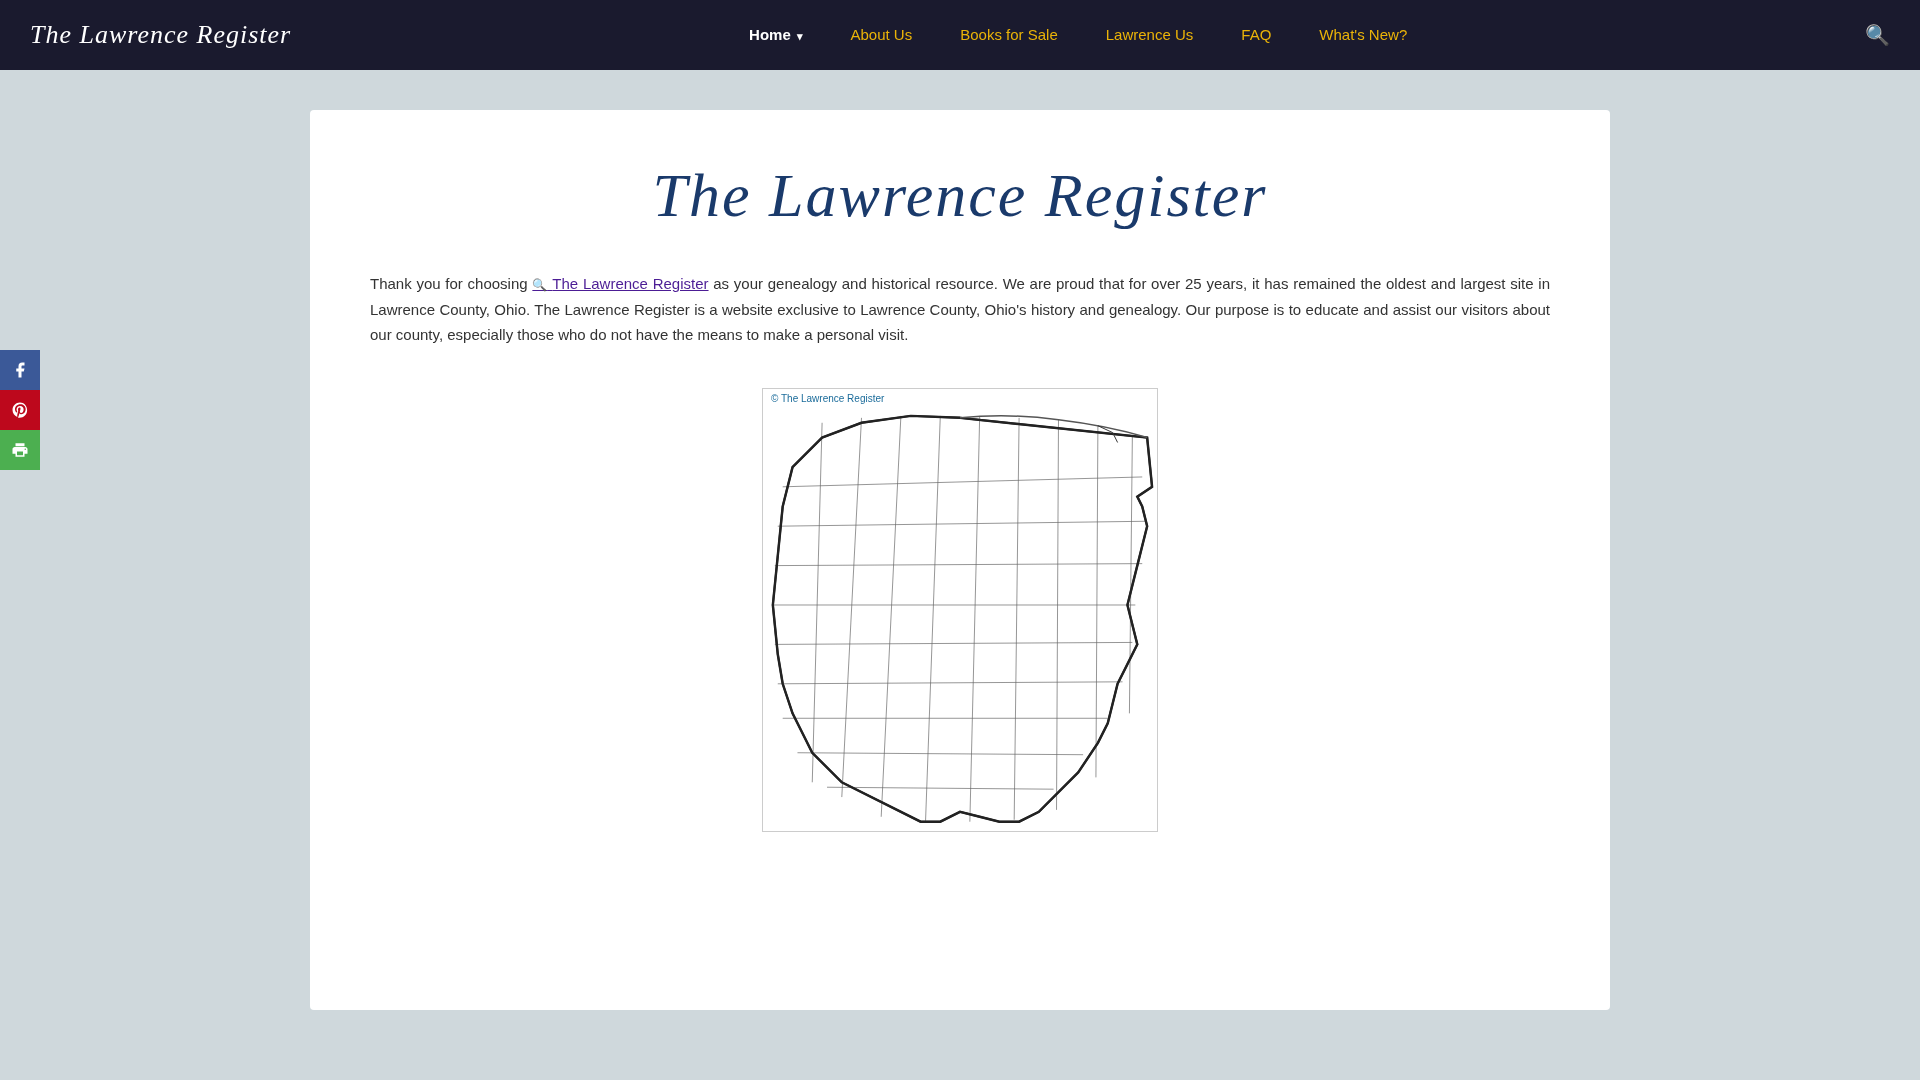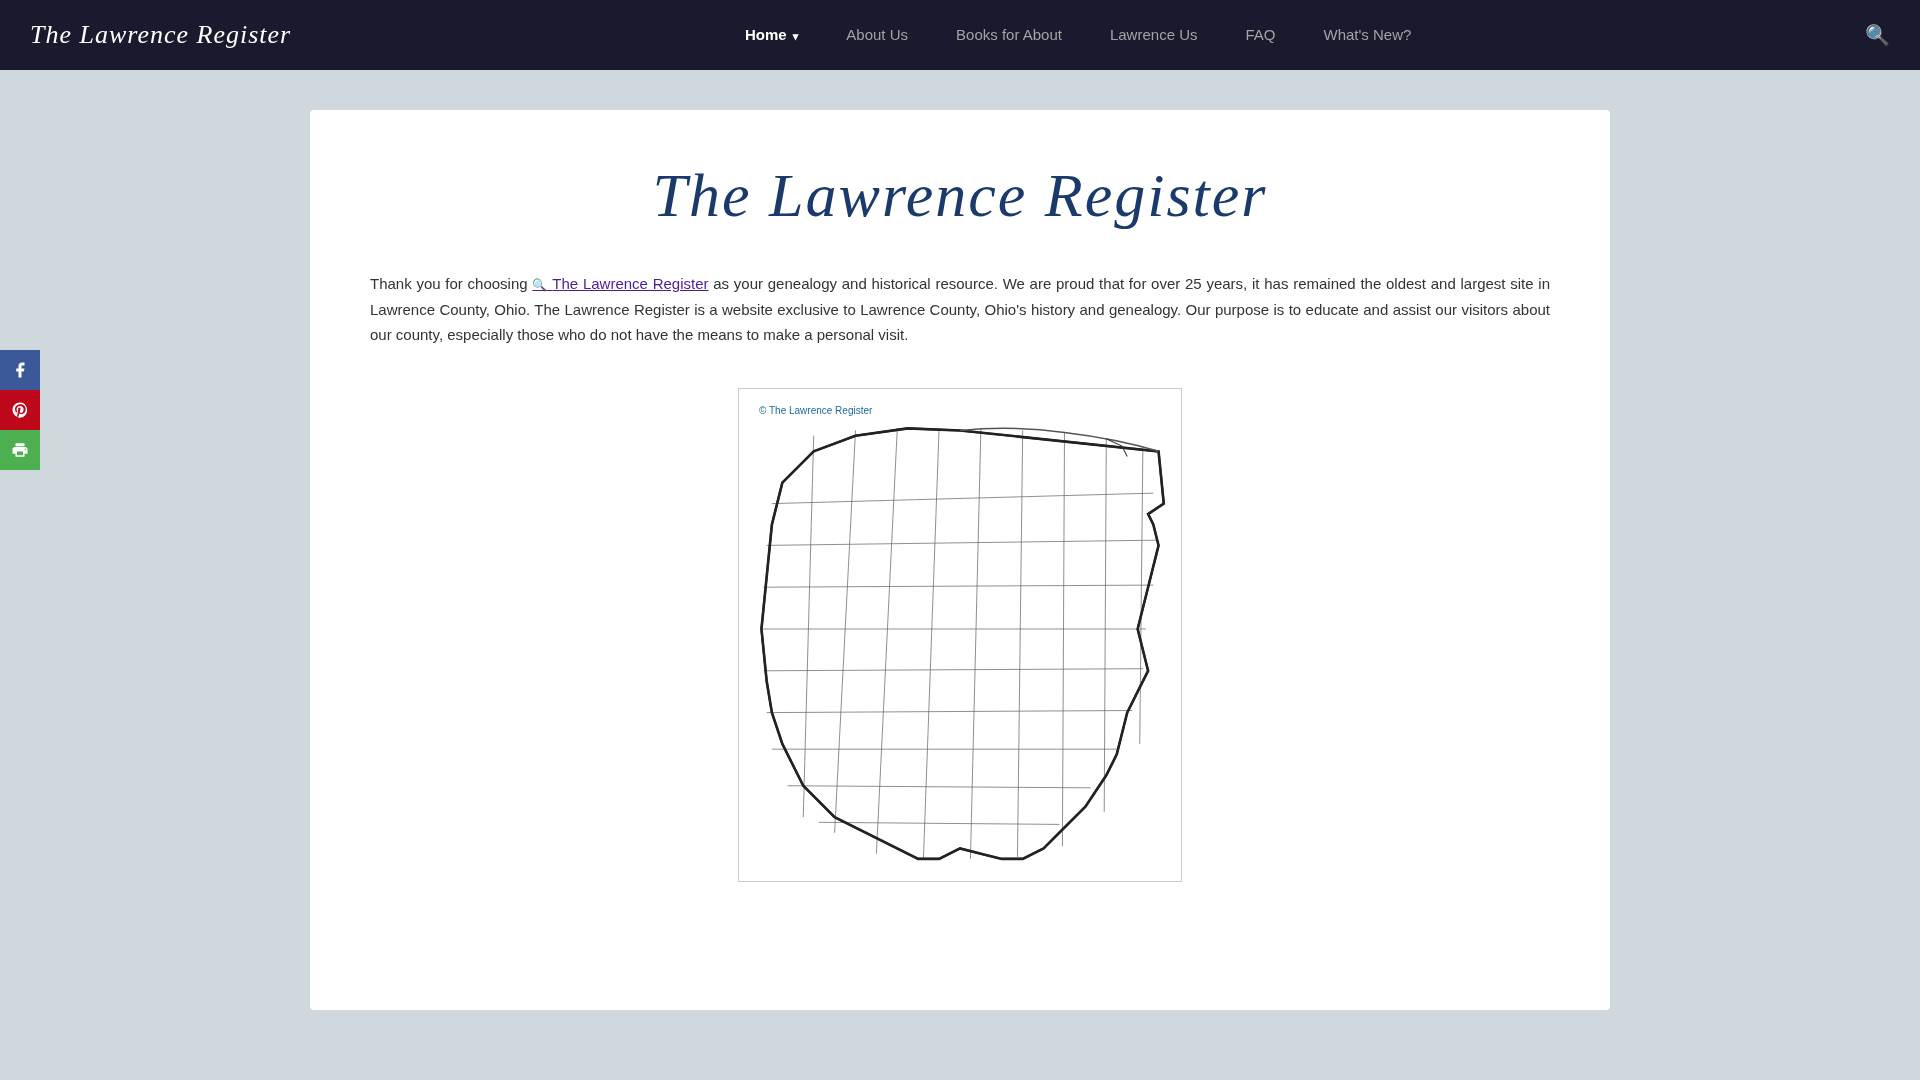--- a/index.html
+++ b/index.html
@@ -32,21 +32,21 @@
     }
 
     .nav-links {
       display: flex;
       align-items: center;
       gap: 48px;
       list-style: none;
     }
 
     .nav-links li a {
-      color: #a3a3a3;
+      color: #eab308;
       text-decoration: none;
       font-size: 15px;
       transition: color 0.2s;
     }
 
     .nav-links li a.active {
       color: #fff;
       font-weight: bold;
     }
 
@@ -123,25 +123,25 @@
       text-decoration: underline;
     }
 
     .map-svg {
       width: 100%;
       height: auto;
     }
 
     
     .ohio-map-wrapper {
-      width: 444px;
+      width: 396px;
       margin: 0 auto;
       border: 1px solid #ccc;
       background: #fff;
-      padding: 12px;
+      padding: 0;
     }
 
     .map-caption {
       font-size: 10px;
       color: #1a6b9a;
       padding: 4px 8px;
     }
 
     .home-chevron {
       font-size: 11px;
@@ -174,21 +174,21 @@
   <ul class="nav-links">
     <li>
       <a href="#" class="active">
         <span>Home</span> <span class="home-chevron">▾</span>
       </a>
     </li>
     <li>
       <a href="#">About Us</a>
     </li>
     <li>
-      <a href="#">Books for About</a>
+      <a href="#">Books for Sale</a>
     </li>
     <li>
       <a href="#">Lawrence Us</a>
     </li>
     <li>
       <a href="#">FAQ</a>
     </li>
     <li>
       <a href="#">What's New?</a>
     </li>

